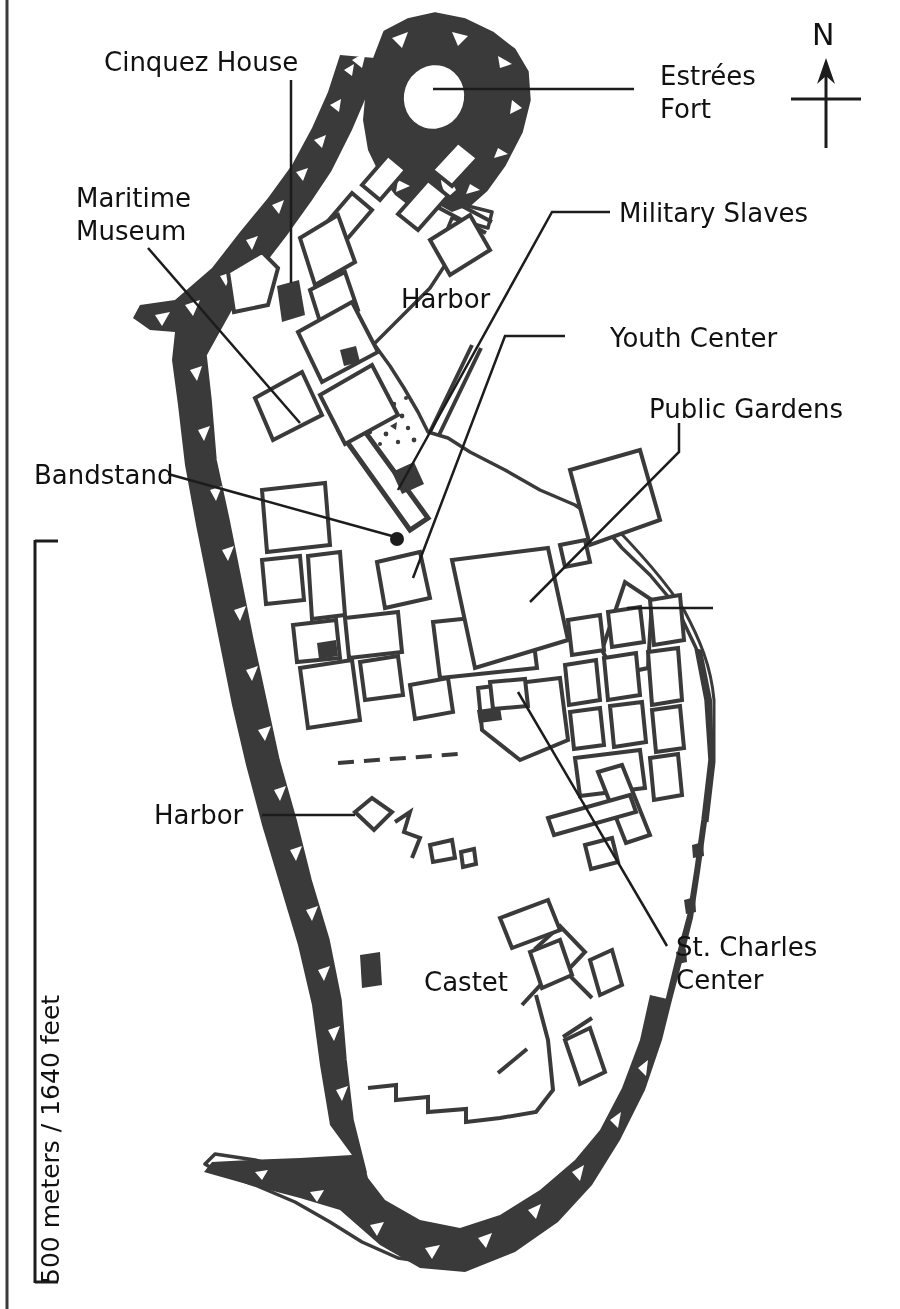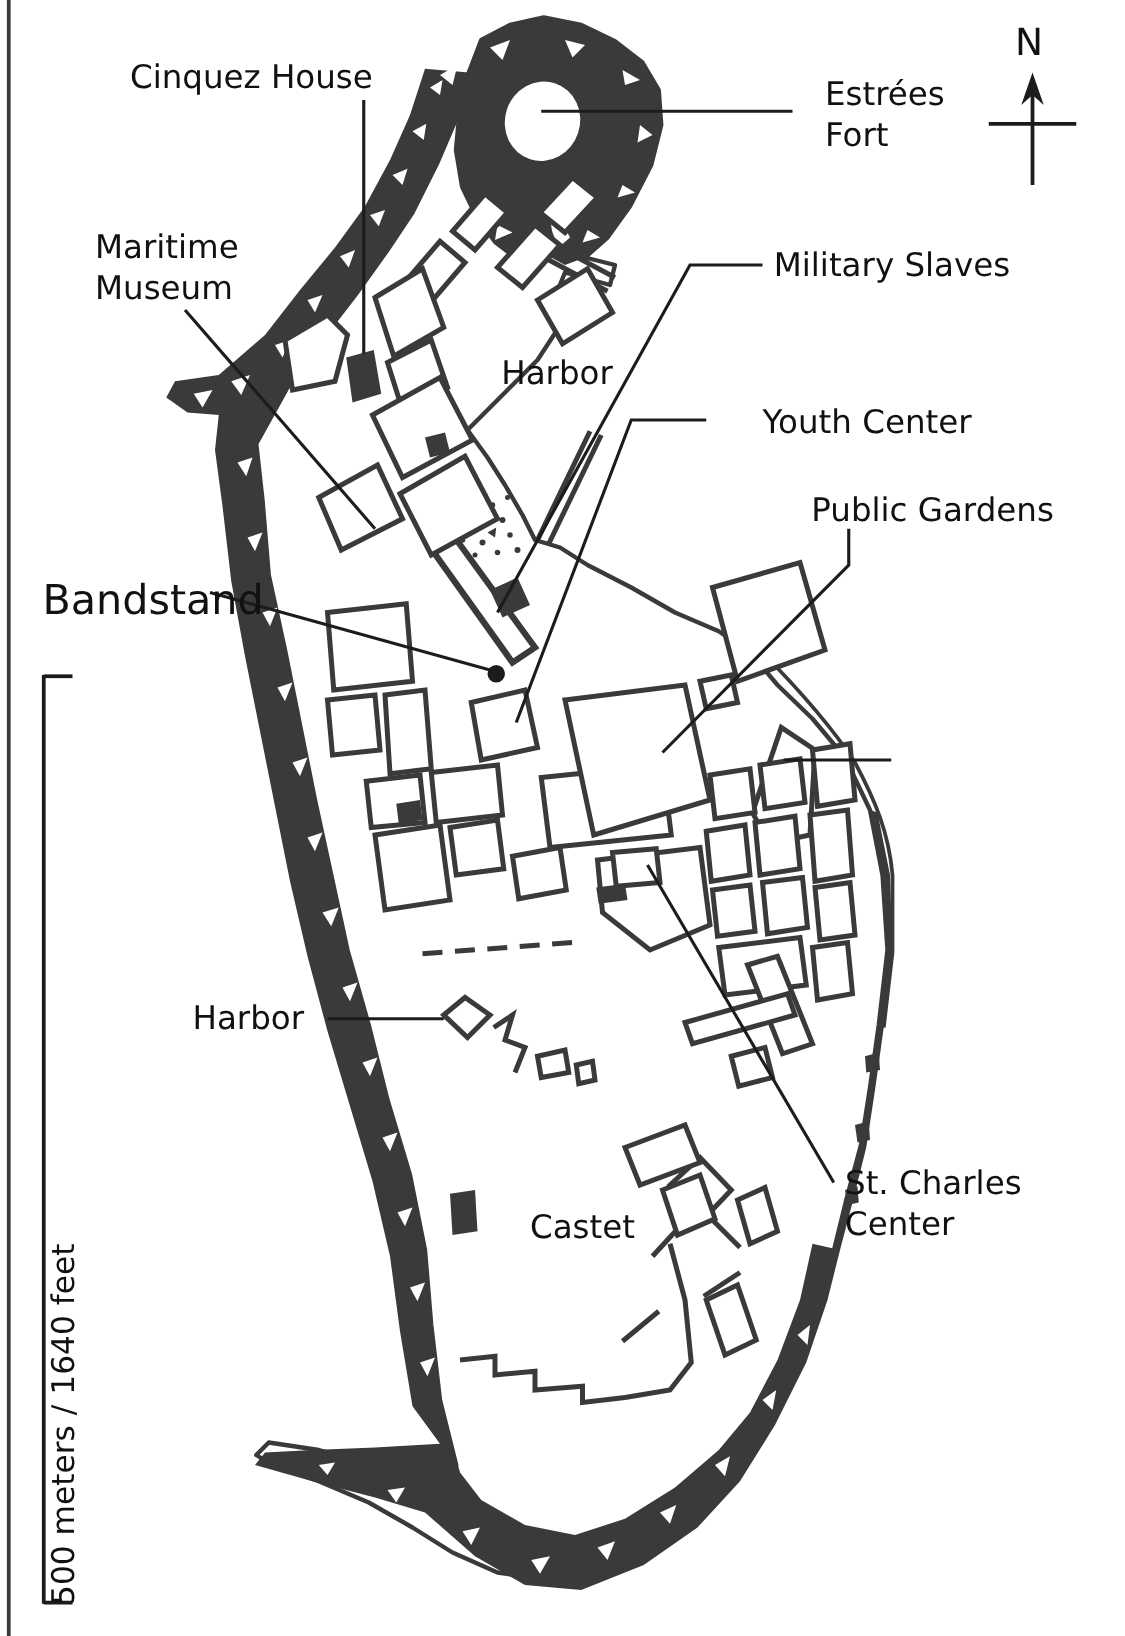--- a/index.html
+++ b/index.html
@@ -1,21 +1,21 @@
 <!DOCTYPE html>
 <html><head>
 <meta charset="utf-8">
 <style>
   html,body{margin:0;padding:0;background:#ffffff;}
   #stage{position:relative;width:876px;height:1309px;background:#ffffff;overflow:hidden;
          font-family:"DejaVu Sans", sans-serif;color:#111111;}
   #map-svg{position:absolute;left:0;top:0;}
   .maplabel{position:absolute;font-size:26px;line-height:1.25;color:#111111;
             white-space:pre-line;letter-spacing:0px;}
-  .small{font-size:33px;}
+  .small{font-size:26px;}
   .north{font-size:30px;}
   .scaletext{position:absolute;left:36px;top:1284px;width:330px;font-size:25px;
              transform:rotate(-90deg);transform-origin:0 0;white-space:nowrap;}
   .ink-stroke{stroke:#3a3a3a;fill:none;}
 </style>
 </head>
 <body>
 
 <div id="stage">
 

